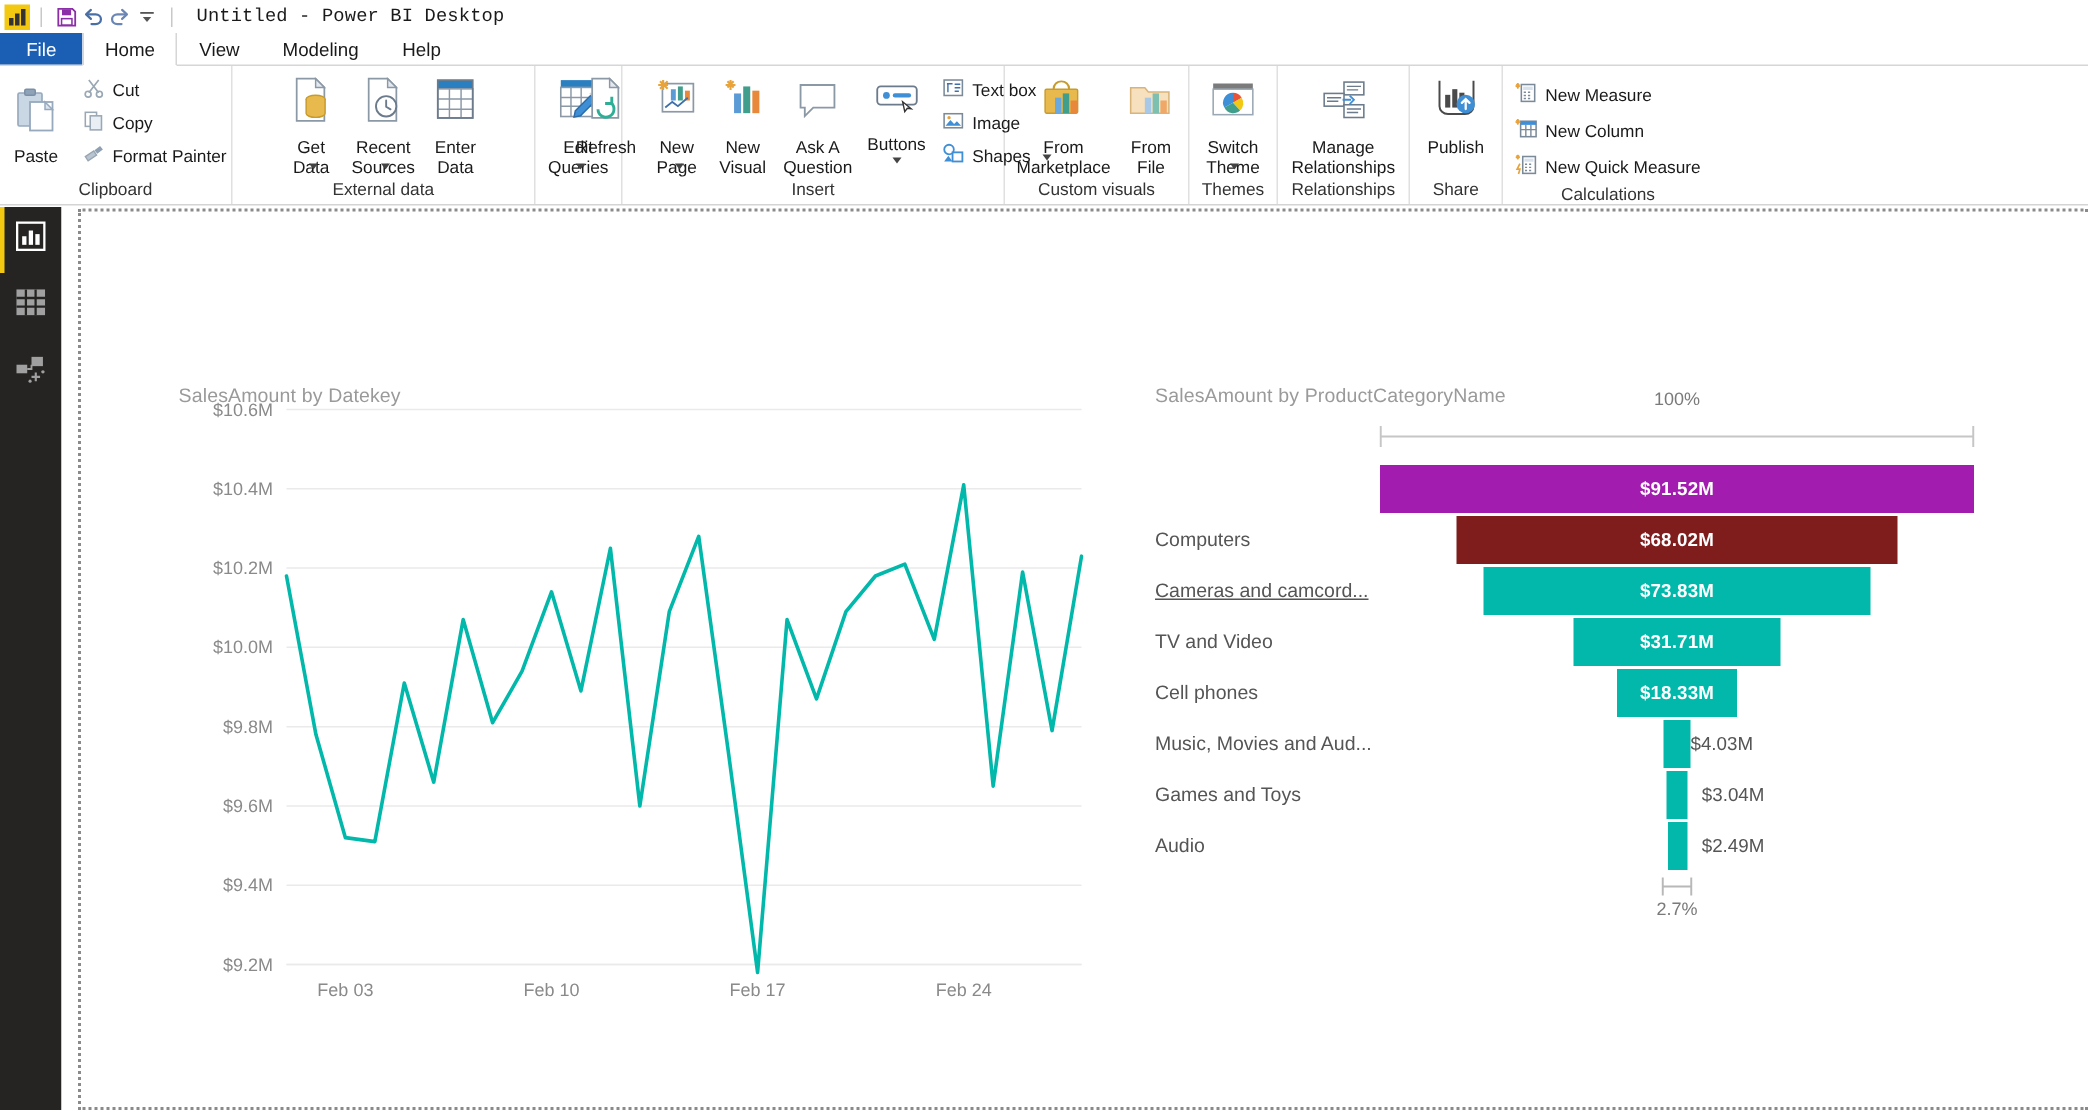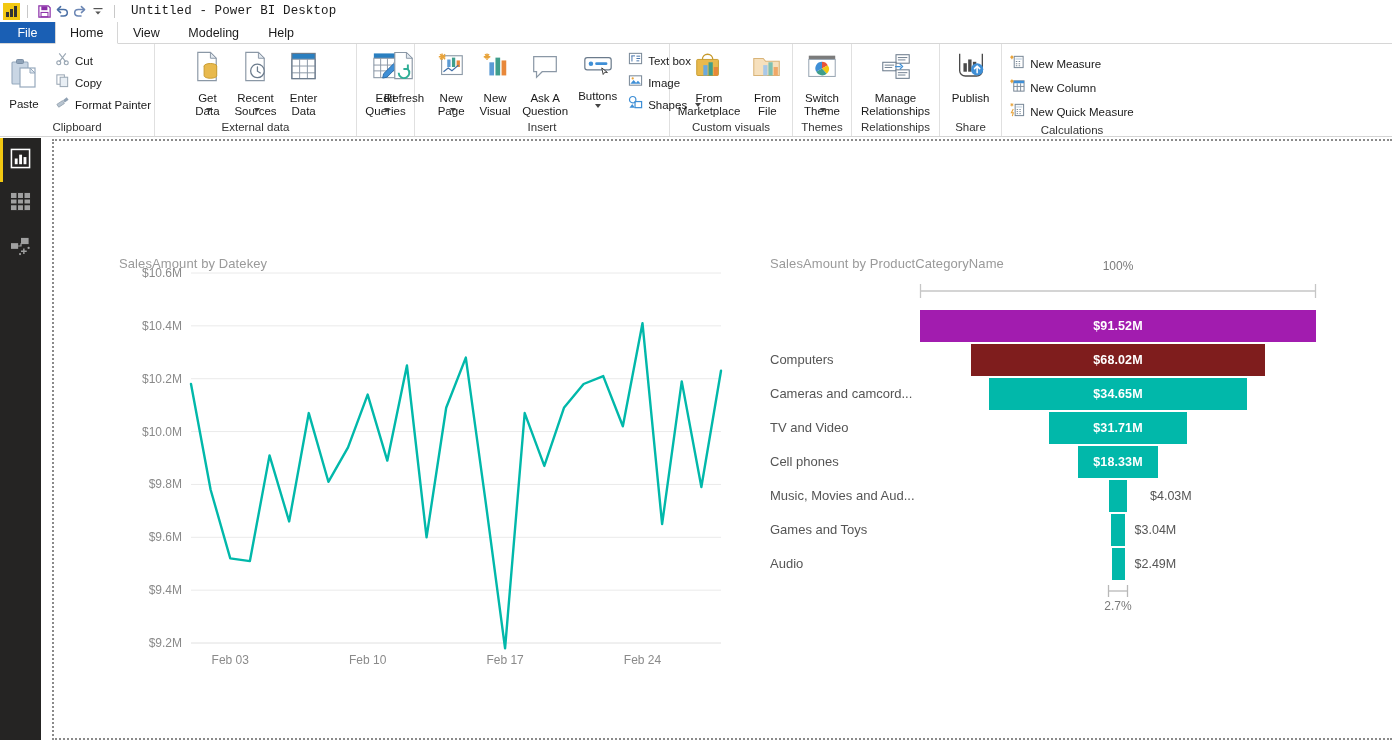--- a/index.html
+++ b/index.html
@@ -651,41 +651,41 @@
                 <span class="fn-val-in">$91.52M</span>
               </div>
             </div>
             <div class="fn-row" style="top: 84px;">
               <div class="fn-cat" style="width: 150px;">Computers</div>
               <div class="fn-bar" style="left: 200.841px; width: 294.317px; background: #7f1d1d;">
                 <span class="fn-val-in">$68.02M</span>
               </div>
             </div>
             <div class="fn-row" style="top: 118px;">
-              <div class="fn-cat" style="width: 150px;">Cameras and camcord...</div>
+              <div class="fn-cat" style="width: 150px; text-decoration: underline;">Cameras and camcord...</div>
               <div class="fn-bar" style="left: 218.538px; width: 258.923px; background: rgb(1, 184, 170);">
-                <span class="fn-val-in">$34.65M</span>
+                <span class="fn-val-in">$73.83M</span>
               </div>
             </div>
             <div class="fn-row" style="top: 152px;">
               <div class="fn-cat" style="width: 150px;">TV and Video</div>
               <div class="fn-bar" style="left: 279.397px; width: 137.207px; background: rgb(1, 184, 170);">
                 <span class="fn-val-in">$31.71M</span>
               </div>
             </div>
             <div class="fn-row" style="top: 186px;">
               <div class="fn-cat" style="width: 150px;">Cell phones</div>
               <div class="fn-bar" style="left: 308.344px; width: 79.3125px; background: rgb(1, 184, 170);">
                 <span class="fn-val-in">$18.33M</span>
               </div>
             </div>
             <div class="fn-row" style="top: 220px;">
               <div class="fn-cat" style="width: 150px;">Music, Movies and Aud...</div>
               <div class="fn-bar" style="left: 339.281px; width: 17.4375px; background: rgb(1, 184, 170);"></div>
-              <div class="fn-val-out" style="left: 380px;">$4.03M</div>
+              <div class="fn-val-out" style="left: 357px;">$4.03M</div>
             </div>
             <div class="fn-row" style="top: 254px;">
               <div class="fn-cat" style="width: 150px;">Games and Toys</div>
               <div class="fn-bar" style="left: 341.423px; width: 13.1538px; background: rgb(1, 184, 170);"></div>
               <div class="fn-val-out" style="left: 364.577px;">$3.04M</div>
             </div>
             <div class="fn-row" style="top: 288px;">
               <div class="fn-cat" style="width: 150px;">Audio</div>
               <div class="fn-bar" style="left: 341.5px; width: 13px; background: rgb(1, 184, 170);"></div>
               <div class="fn-val-out" style="left: 364.5px;">$2.49M</div>

